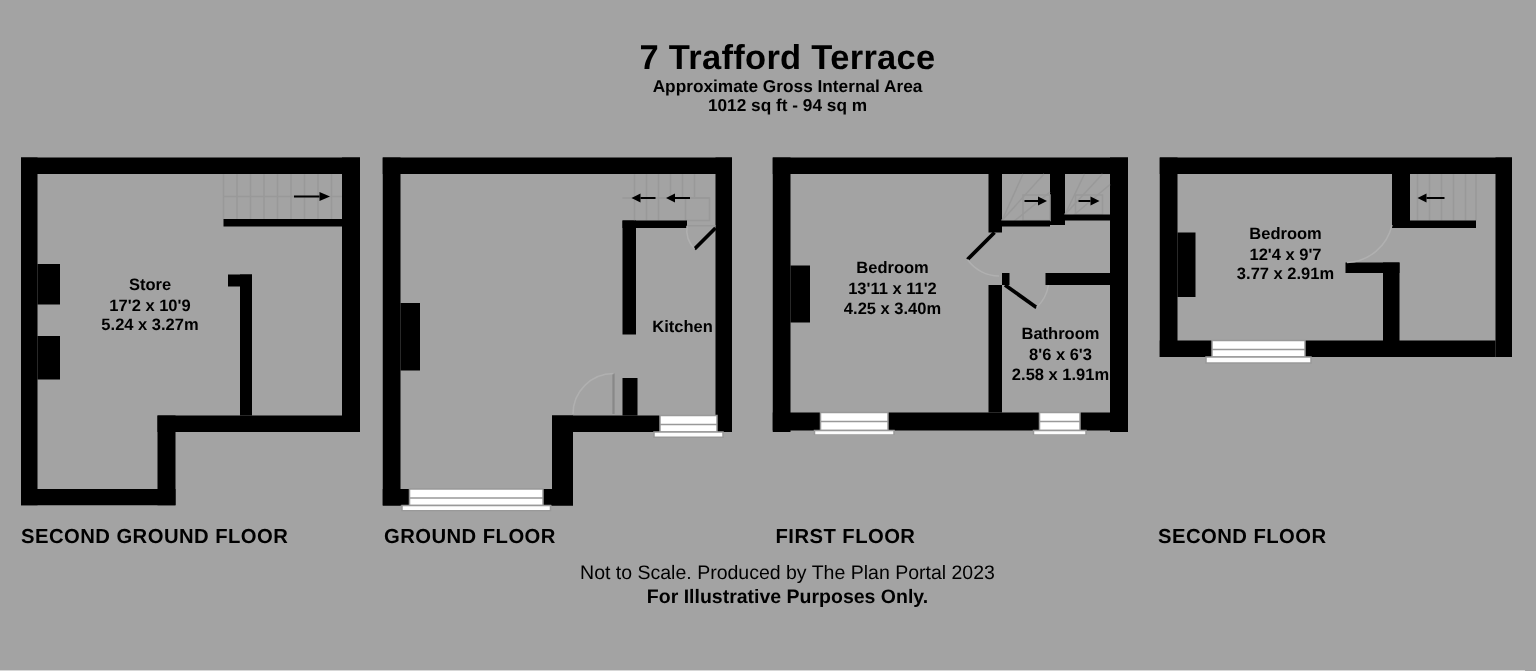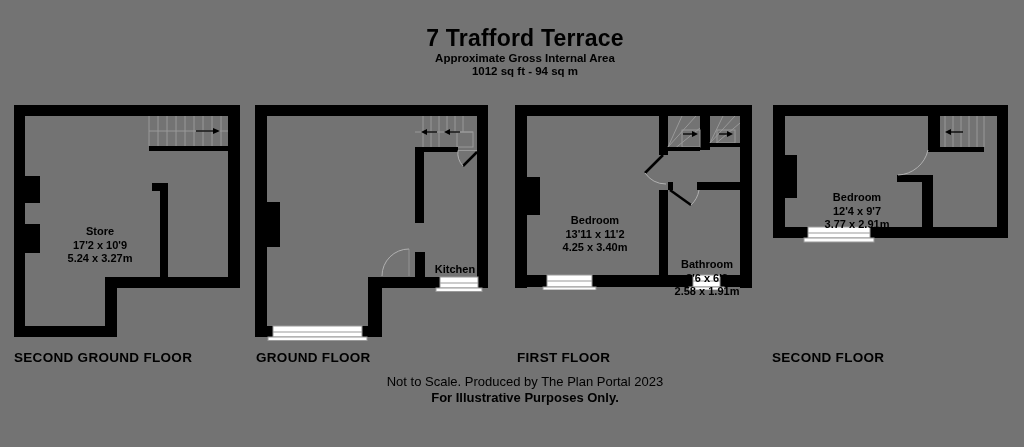--- a/index.html
+++ b/index.html
@@ -1,23 +1,23 @@
 <!DOCTYPE html>
 <html><head>
 <meta charset="utf-8">
 <style>
   html,body{margin:0;padding:0;background:#ffffff;}
-  #page{position:relative;width:1024px;height:447px;background:#737373;overflow:hidden;
+  #page{position:relative;width:1024px;height:447px;background:#a3a3a3;overflow:hidden;
         font-family:"Liberation Sans",sans-serif;color:#000;}
   .abs{position:absolute;}
   #title{top:25px;left:0;width:1050px;text-align:center;font-size:23px;font-weight:bold;letter-spacing:0.2px;}
   #subtitle{top:52px;left:0;width:1050px;text-align:center;font-size:11.5px;font-weight:bold;}
   #area{top:65px;left:0;width:1050px;text-align:center;font-size:11.5px;font-weight:bold;}
   .floor-label{top:350px;font-size:13.5px;font-weight:bold;letter-spacing:0.3px;}
-  .room-label{text-align:center;font-size:11px;font-weight:bold;line-height:13.5px;margin-top:41px;}
+  .room-label{text-align:center;font-size:11px;font-weight:bold;line-height:13.5px;}
   #footer1{top:374px;left:0;width:1050px;text-align:center;font-size:13px;font-weight:normal;}
   #footer2{top:390px;left:0;width:1050px;text-align:center;font-size:13px;font-weight:bold;}
   svg{position:absolute;display:block;}
   .wall{fill:#000;}
   .tread{stroke:#999;stroke-width:1;fill:none;}
   .thin{stroke:#999;stroke-width:1;fill:none;}
   .arc{stroke:#b0b0b0;stroke-width:1;fill:none;}
   .leaf{stroke:#000;stroke-width:2.5;fill:none;}
   .leafthin{stroke:#888;stroke-width:1.5;fill:none;}
   .win{fill:#fff;stroke:#999;stroke-width:1;}
@@ -196,21 +196,21 @@
       <line class="thin" x1="35" y1="130" x2="97" y2="130"></line>
       <rect class="sill" x="31" y="135" width="70" height="4"></rect>
     </g>
   </svg>
 
   <div class="abs room-label" style="left:50px;top:184px;width:100px">
     <div>Store</div>
     <div>17'2 x 10'9</div>
     <div>5.24 x 3.27m</div>
   </div>
-  <div class="abs room-label" style="left:415px;top:222px;width:80px">
+  <div class="abs room-label" style="left:415px;top:212px;width:80px">
     <div>Kitchen</div>
   </div>
   <div class="abs room-label" style="left:540px;top:173px;width:110px">
     <div>Bedroom</div>
     <div>13'11 x 11'2</div>
     <div>4.25 x 3.40m</div>
   </div>
   <div class="abs room-label" style="left:652px;top:217px;width:110px">
     <div>Bathroom</div>
     <div>8'6 x 6'3</div>

